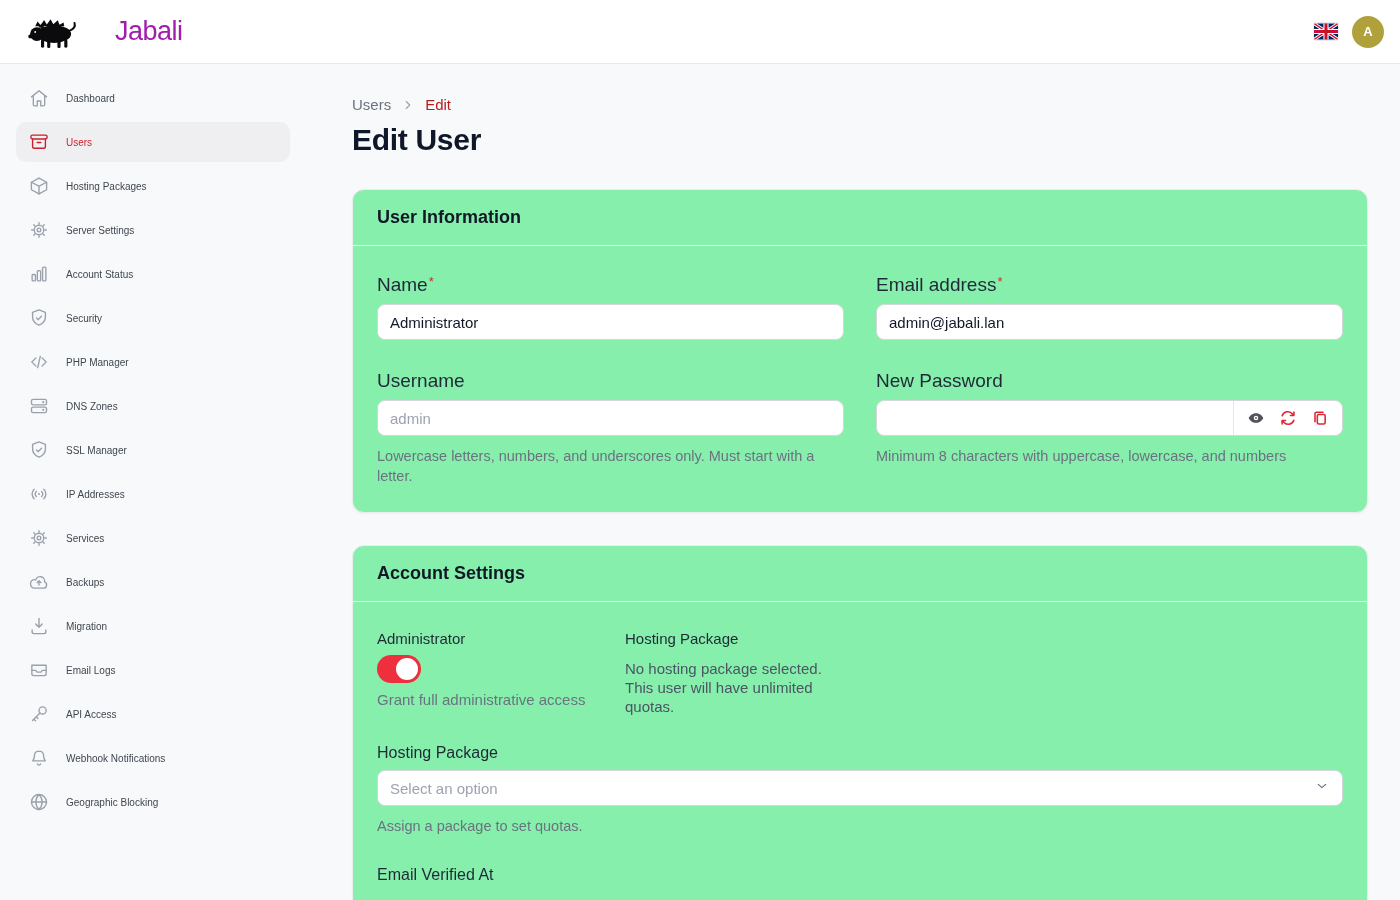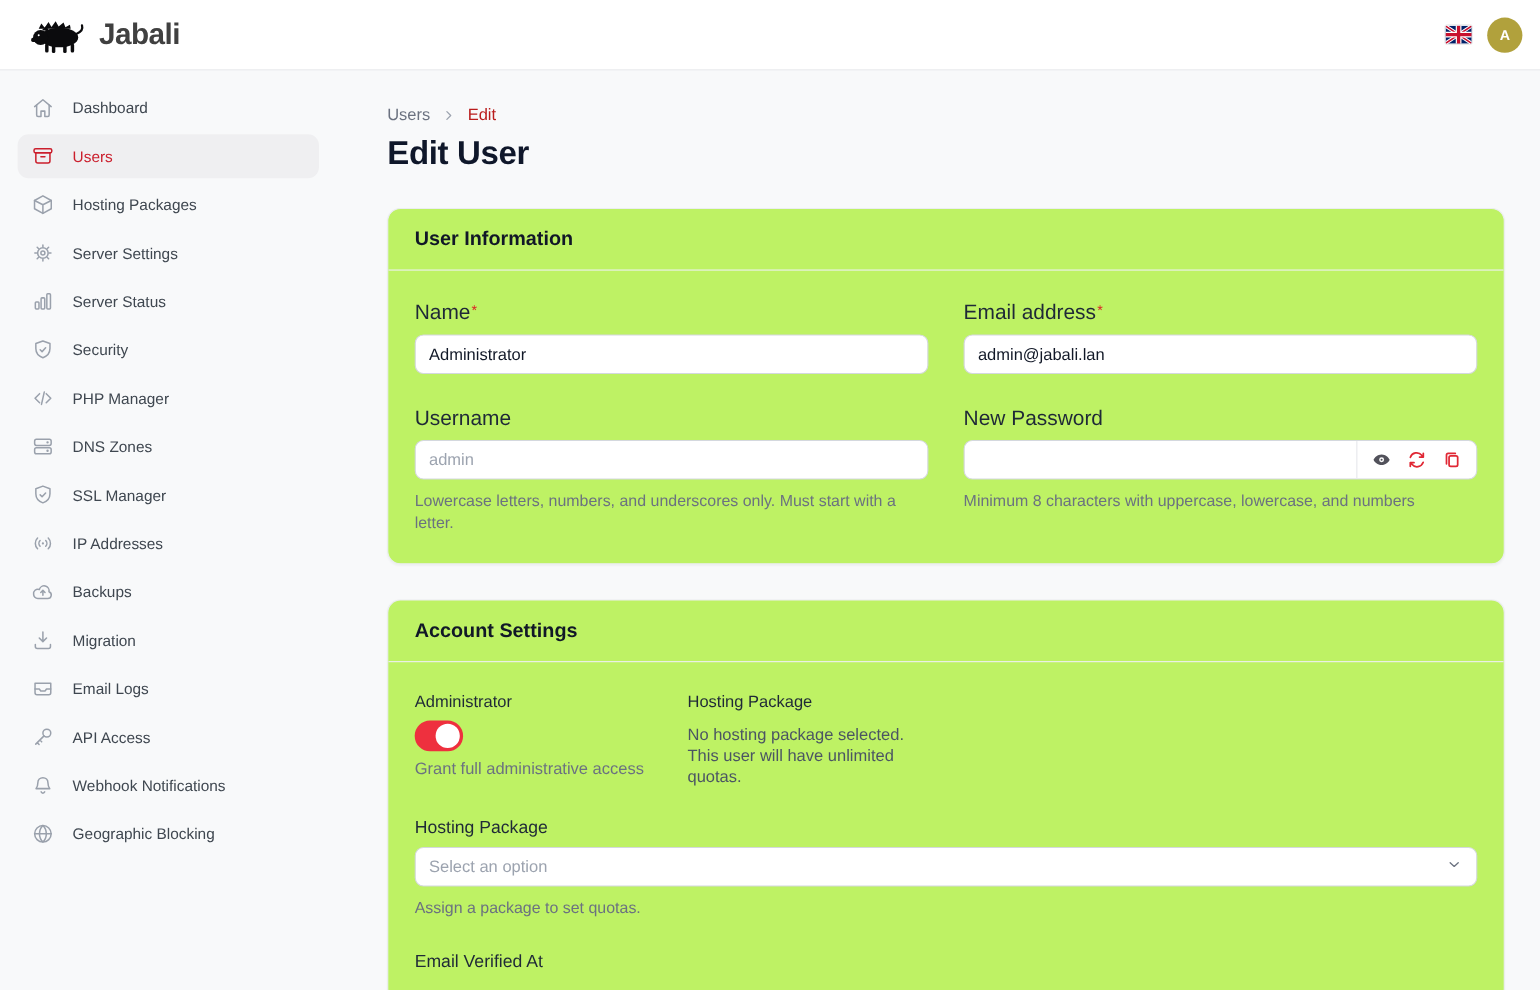--- a/index.html
+++ b/index.html
@@ -5,49 +5,49 @@
   * { margin:0; padding:0; box-sizing:border-box; }
   html,body { width:1400px; height:900px; overflow:hidden; }
   body { background:#f8f9fa; font-family:"Liberation Sans", sans-serif; color:#1f2937; }
 
   
   .topbar { position:absolute; top:0; left:0; width:1400px; height:64px; background:#ffffff;
             border-bottom:1px solid #e7e9ec; display:flex; align-items:center; justify-content:space-between;
             padding:0 16px 0 28px; z-index:5; }
   .brand { display:flex; align-items:center; gap:10px; cursor:pointer; }
   .brand svg { display:block; }
-  .brand-name { font-size:27px; font-weight:700; color:#404040; letter-spacing:-0.5px; }
+  .brand-name { font-size:27px; font-weight:400; color:#a21caf; letter-spacing:-0.5px;margin-left:25px; }
   .topbar-right { display:flex; align-items:center; gap:14px; }
   .flag-btn { width:24px; height:17px; border-radius:2px; overflow:hidden; cursor:pointer; box-shadow:0 0 0 1px rgba(0,0,0,.08); }
   .flag-btn svg { display:block; }
   .avatar { width:32px; height:32px; border-radius:50%; background:#b1a13c; color:#ffffff; font-size:13px;
             font-weight:700; display:flex; align-items:center; justify-content:center; cursor:pointer; }
 
   
   .sidebar { position:absolute; top:64px; left:0; width:306px; height:836px; padding:14px 16px; }
   .nav-item { display:flex; align-items:center; gap:16px; height:40px; margin-bottom:4px;
               padding:0 12px; border-radius:10px; cursor:pointer; }
   .nav-item .icn { width:22px; height:22px; flex:0 0 22px; }
   .nav-item .icn svg { width:22px; height:22px; display:block; stroke:#9aa1ac; fill:none;
                        stroke-width:1.5; stroke-linecap:round; stroke-linejoin:round; }
-  .nav-label { font-size:14px; color:#3f4750; white-space:nowrap; }
+  .nav-label { font-size:10px; color:#3f4750; white-space:nowrap; }
   .nav-item.active { background:#efeff1; }
   .nav-item.active .nav-label { color:#cb1f2d; font-weight:500; }
   .nav-item.active .icn svg { stroke:#cb1f2d; }
 
   
   .main { position:absolute; top:64px; left:352px; width:1016px; }
   .breadcrumb { margin-top:32px; display:flex; align-items:center; gap:10px; font-size:15px; }
   .crumb-parent { color:#6b7280; cursor:pointer; }
   .crumb-sep svg { width:14px; height:14px; stroke:#9ca3af; fill:none; stroke-width:2;
                    stroke-linecap:round; stroke-linejoin:round; display:block; }
   .crumb-current { color:#b91c1c; }
   .page-title { margin-top:10px; font-size:30px; font-weight:800; color:#0f172a; letter-spacing:-0.3px; }
 
-  .card { background:#bef264; border:1px solid #ebedf0; border-radius:12px;
+  .card { background:#86efac; border:1px solid #ebedf0; border-radius:12px;
           box-shadow:0 1px 2px rgba(0,0,0,.04); margin-top:32px; overflow:hidden; }
   .card-header { padding:17px 24px; border-bottom:1px solid #eef0f2; }
   .card-title { font-size:18px; font-weight:700; color:#111827; }
   .card-body { padding:28px 24px 26px; }
 
   .grid-2 { display:grid; grid-template-columns:1fr 1fr; column-gap:32px; row-gap:30px; }
   .field .lbl { font-size:19px; font-weight:500; color:#1f2937; }
   .req { color:#dc2626; font-size:13px; vertical-align:top; margin-left:1px; }
   .inp-wrap { margin-top:8px; height:36px; background:#ffffff; border:1px solid #d4d8de; border-radius:8px;
               display:flex; align-items:center; overflow:hidden; }
@@ -160,21 +160,21 @@
   </div>
 
   <div class="nav-item">
     <span class="icn">
         <svg viewBox="0 0 24 24">
       <rect x="4.5" y="12.5" width="3.6" height="7" rx="0.9"></rect>
           <rect x="10.2" y="8.5" width="3.6" height="11" rx="0.9"></rect>
           <rect x="15.9" y="4.5" width="3.6" height="15" rx="0.9"></rect>
         </svg>
       </span>
-    <span class="nav-label">Server Status</span>
+    <span class="nav-label">Account Status</span>
   </div>
 
   <div class="nav-item">
     <span class="icn">
         <svg viewBox="0 0 24 24">
       <path d="M12 3.2l7 2.6v4.9c0 4.5-2.9 7.6-7 9.1-4.1-1.5-7-4.6-7-9.1V5.8l7-2.6z"></path>
           <path d="M9.3 11.9l1.9 1.9 3.5-3.8"></path>
         </svg>
       </span>
     <span class="nav-label">Security</span>
@@ -213,20 +213,30 @@
   <div class="nav-item">
     <span class="icn">
         <svg viewBox="0 0 24 24">
       <circle cx="12" cy="12" r="1.1" fill="#9aa1ac" stroke="none"></circle>
       <path d="M9.2 14.8a4 4 0 0 1 0-5.6M14.8 9.2a4 4 0 0 1 0 5.6M6.7 17.3a7.5 7.5 0 0 1 0-10.6M17.3 6.7a7.5 7.5 0 0 1 0 10.6"></path>
         </svg>
       </span>
     <span class="nav-label">IP Addresses</span>
   </div>
 
+  <div class="nav-item">
+    <span class="icn">
+        <svg viewBox="0 0 24 24">
+      <circle cx="12" cy="12" r="5.2"></circle>
+          <circle cx="12" cy="12" r="2"></circle>
+      <path d="M12 5.7V4M12 20v-1.7M18.3 12H20M4 12h1.7M16.45 7.55l1.2-1.2M6.35 17.65l1.2-1.2M16.45 16.45l1.2 1.2M6.35 6.35l1.2 1.2"></path>
+        </svg>
+      </span>
+    <span class="nav-label">Services</span>
+  </div>
 
   <div class="nav-item">
     <span class="icn">
         <svg viewBox="0 0 24 24">
       <path d="M2.8 14.5a4.2 4.2 0 0 0 4.2 4.2h9.8a3.5 3.5 0 0 0 1.24-6.77 4.9 4.9 0 0 0-9.55-2.17A4.2 4.2 0 0 0 2.8 14.5z"></path>
       <path d="M12 15.4v-4.8m0 0-2.1 2.1m2.1-2.1 2.1 2.1"></path>
         </svg>
       </span>
     <span class="nav-label">Backups</span>
   </div>

